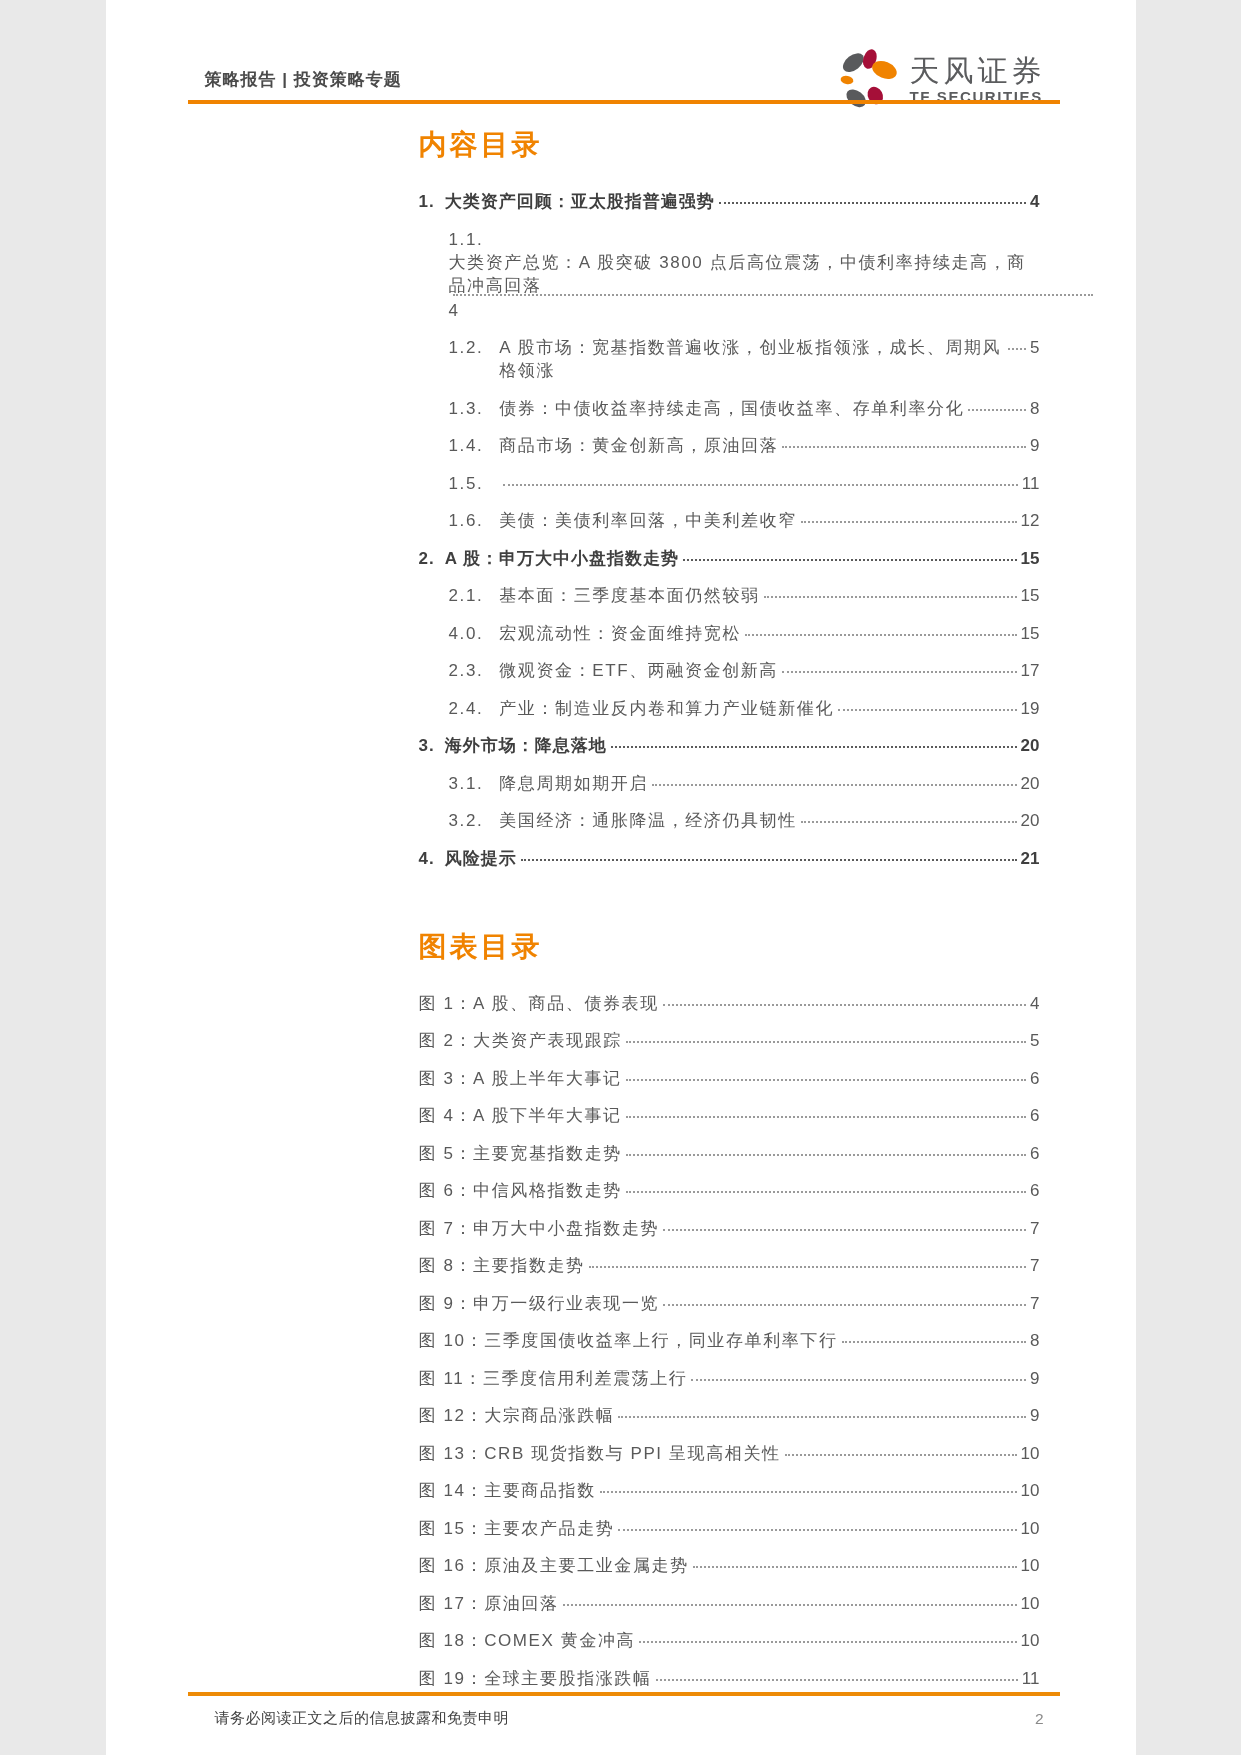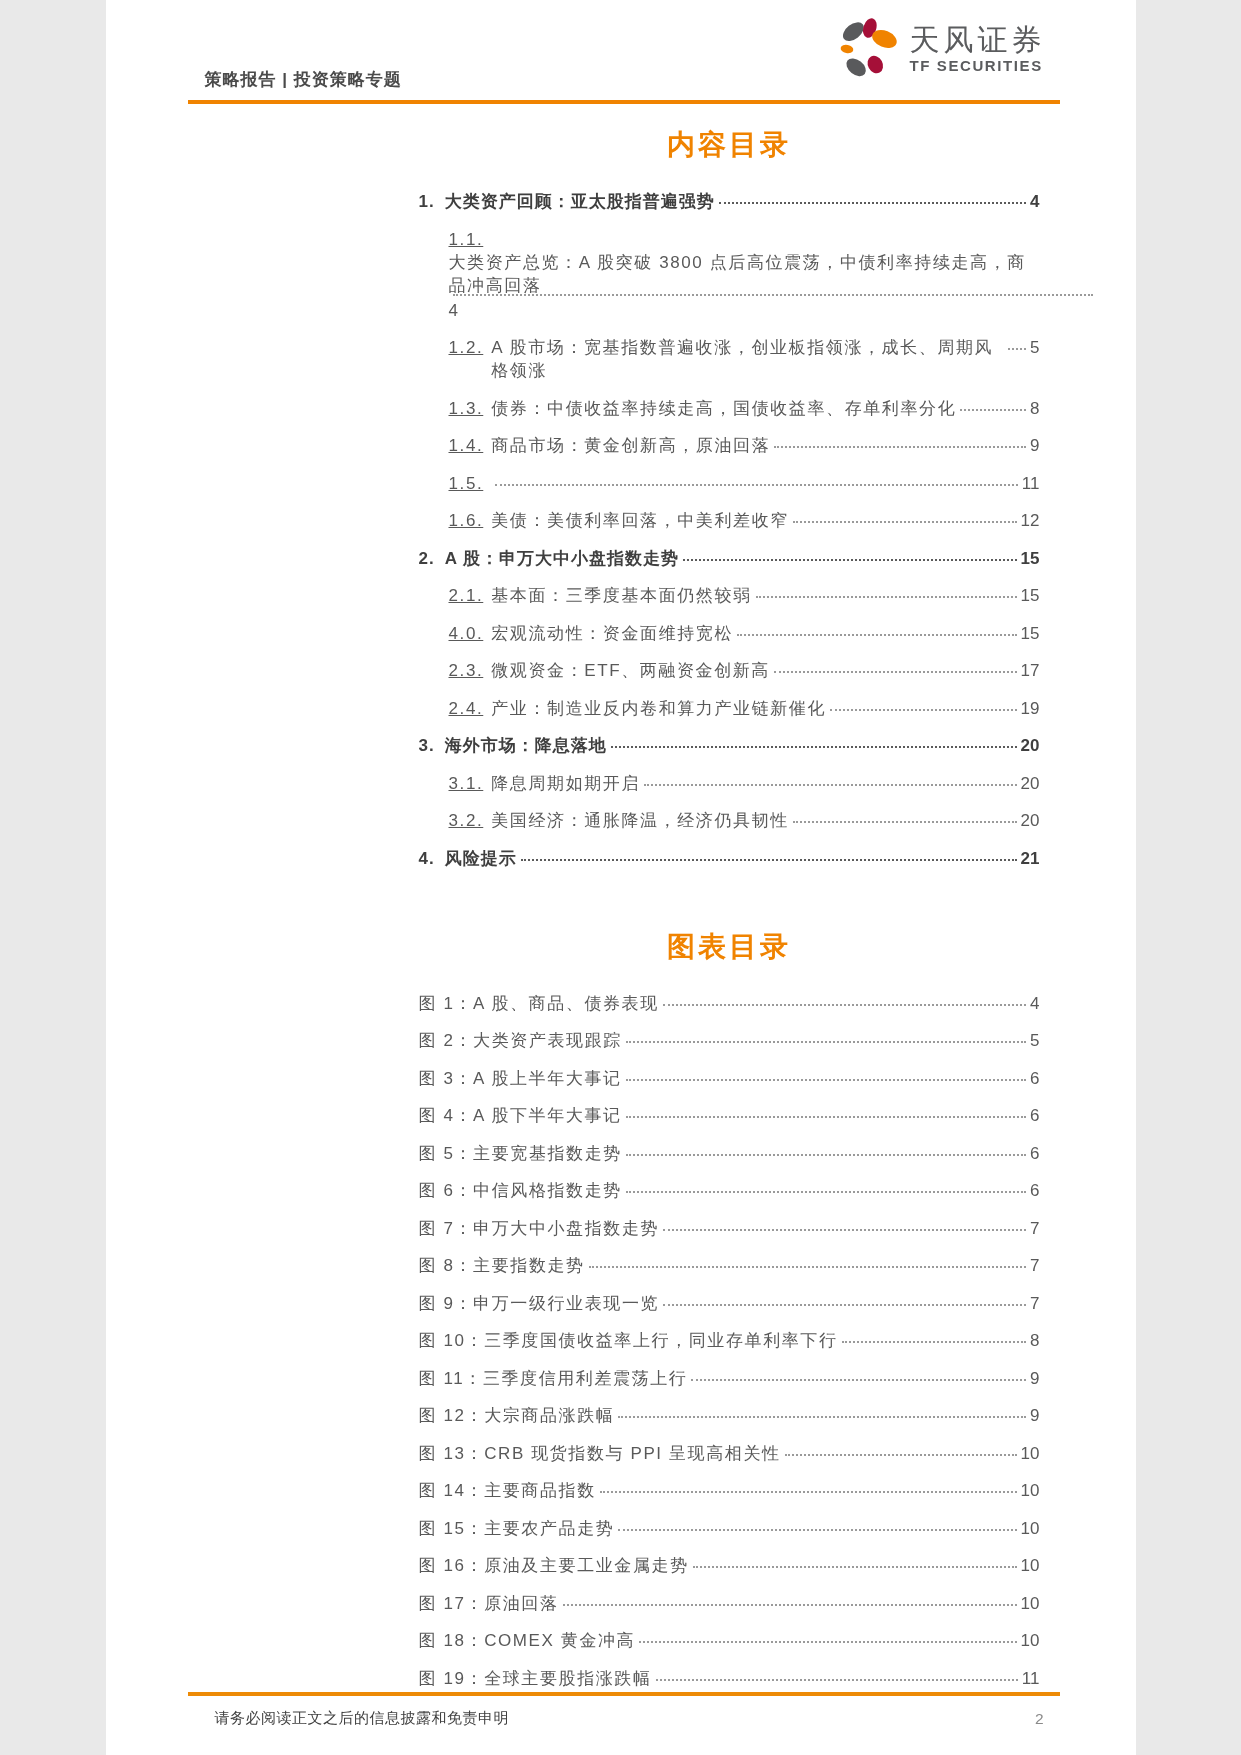--- a/index.html
+++ b/index.html
@@ -7,47 +7,47 @@
     position:relative; width:1030px; height:1755px; margin:0 auto;
     background:#ffffff; overflow:hidden;
     font-family:"Liberation Sans","DejaVu Sans",sans-serif;
   }
 
   
   .header-left {
     position:absolute; left:99px; top:68px;
     font-size:17px; font-weight:bold; color:#4a4a4a; letter-spacing:1px;
   }
-  .logo { position:absolute; right:90px; top:17px; display:flex; align-items:center; }
+  .logo { position:absolute; right:90px; top:48px; display:flex; align-items:center; }
   .logo-flower { width:64px; height:64px; margin-right:10px; }
   .logo-text-cn { font-size:30px; color:#5b5c5e; letter-spacing:4px; line-height:32px; }
   .logo-text-en { font-size:15px; font-weight:bold; color:#5b5c5e; letter-spacing:1.6px; margin-top:1px; }
   .header-rule {
     position:absolute; left:82px; right:76px; top:100px;
     border-top:4px solid #F08300;
   }
 
   
   .main { position:absolute; left:313px; right:96px; top:126px; }
   .section-title {
     font-size:28px; font-weight:bold; color:#F08300;
-    letter-spacing:3px; margin:0 0 26px 0;text-align:center;
+    letter-spacing:3px; margin:0 0 26px 0;
   }
   .figures-block { margin-top:58px; }
 
   .toc-row {
     display:flex; align-items:baseline;
     font-size:17px; line-height:23px; color:#595959;
     letter-spacing:1.6px; margin-bottom:14.5px; cursor:pointer;
     text-decoration:none;
   }
   .toc-row.bold { font-weight:bold; color:#3f3f3f; letter-spacing:1px; }
   .toc-row.level-2 { padding-left:30px; }
   .toc-num { white-space:nowrap; margin-right:10px; }
-  .toc-row.level-2 .toc-num { margin-right:8px;text-decoration:underline; }
+  .toc-row.level-2 .toc-num { margin-right:16px; }
   .toc-row.fig .toc-num { margin-right:0; }
   .toc-title-text { }
   .dots {
     flex:1 1 20px; min-width:16px;
     border-bottom:2px dotted #9a9a9a;
     margin:0 4px; position:relative; top:-3px;
   }
   .toc-row.bold .dots { border-bottom-color:#5a5a5a; }
   .toc-page { white-space:nowrap; letter-spacing:0; }
   .toc-row.wrap { flex-wrap:wrap; }

